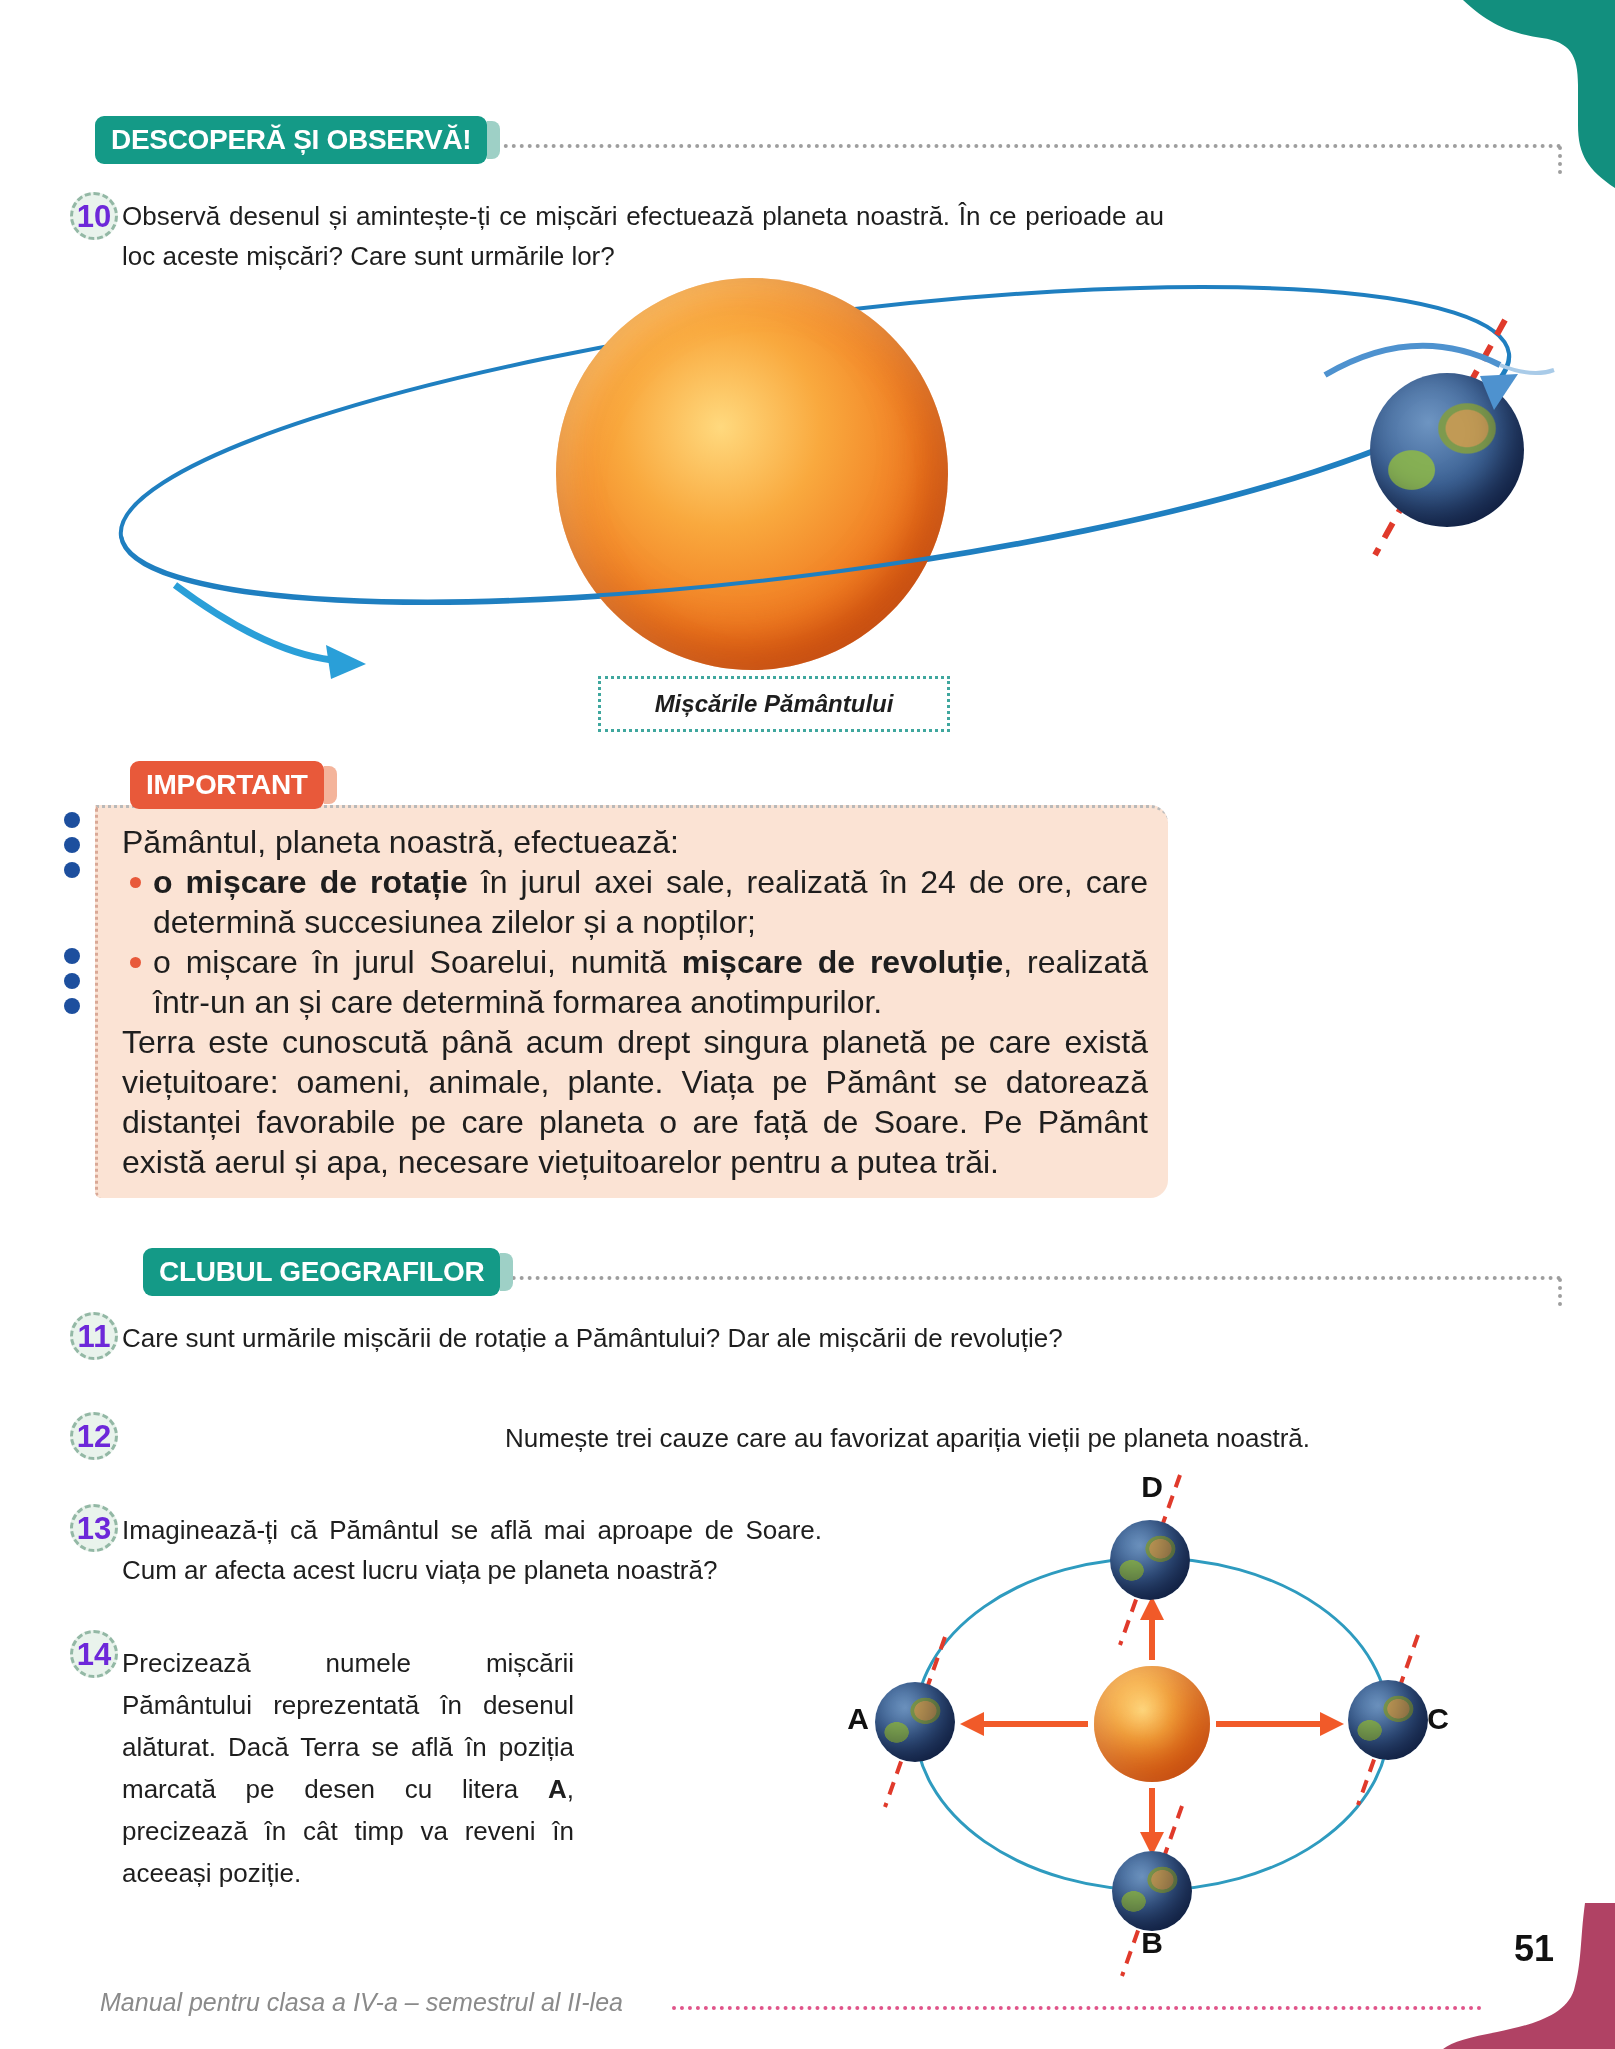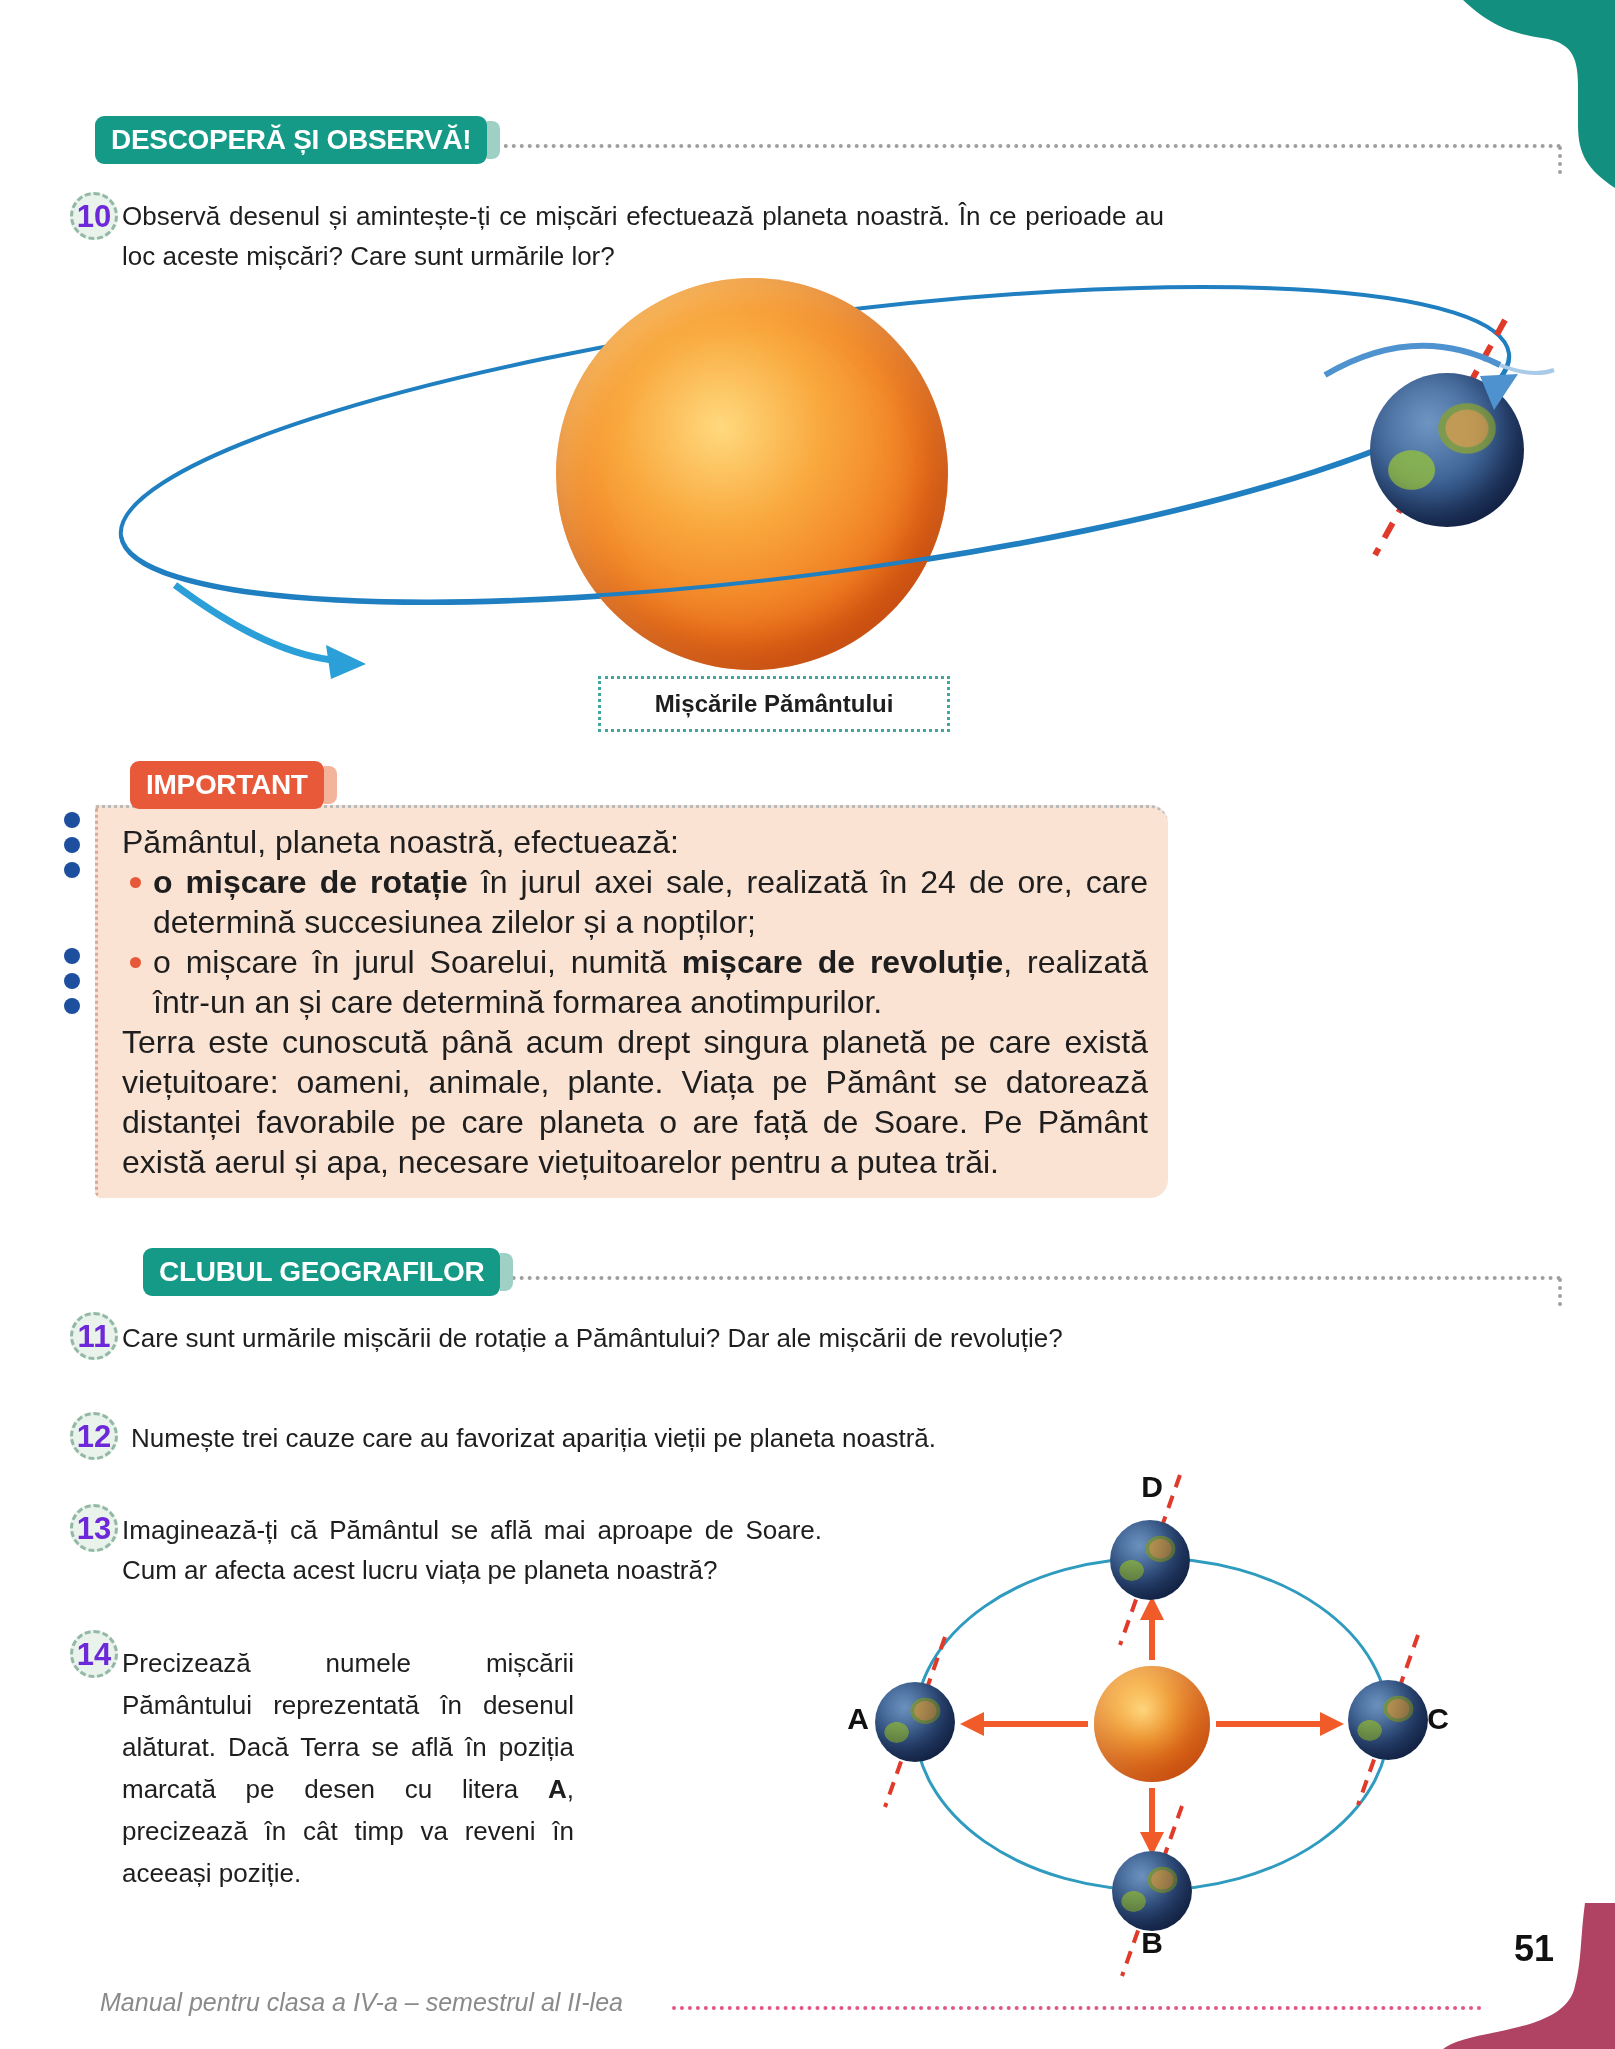--- a/index.html
+++ b/index.html
@@ -71,21 +71,21 @@
     <div class="sun" style="left:496px;top:8px;width:392px;height:392px;z-index:2;"></div>
     <svg class="abs" style="left:0;top:0;z-index:3;" width="1500" height="480" viewBox="0 0 1500 480">
       <path d="M 61 266 A 700 130 -7.5 0 0 1449 84" fill="none" stroke="#1f7fc0" stroke-width="4"></path>
     </svg>
     <div class="earth" style="left:1310px;top:103px;width:154px;height:154px;z-index:5;"></div>
     <svg class="abs" style="left:0;top:0;z-index:6;" width="1500" height="480" viewBox="0 0 1500 480">
       <path d="M 1265 105 Q 1355 52 1440 95" fill="none" stroke="#4e92cf" stroke-width="6"></path>
       <path d="M 1440 95 Q 1472 108 1494 100" fill="none" stroke="#a9cbe8" stroke-width="4"></path>
       <polygon points="1434,140 1458,104 1420,106" fill="#4e92cf"></polygon>
     </svg>
-    <div class="caption" style="left:538px;top:406px;width:346px;">Mișcările Pământului</div>
+    <div class="caption" style="left:538px;top:406px;width:346px;font-style:italic;">Mișcările Pământului</div>
   </div>
 
   <div class="badge orange" style="left:95px;top:761px;">
     <span>IMPORTANT</span>
     <span class="echo"></span>
   </div>
 
   <div class="bluedot" style="left:64px;top:812px;"></div>
   <div class="bluedot" style="left:64px;top:837px;"></div>
   <div class="bluedot" style="left:64px;top:862px;"></div>
@@ -110,21 +110,21 @@
     <span>CLUBUL GEOGRAFILOR</span>
     <span class="echo"></span>
   </div>
   <div class="leader" style="left:408px;top:1276px;width:1154px;"></div>
   <div class="leader-drop" style="left:1558px;top:1278px;height:28px;"></div>
 
   <div class="numcircle" style="left:70px;top:1312px;">11</div>
   <div class="qtext" style="left:122px;top:1318px;width:1320px;text-align:left;">Care sunt urmările mișcării de rotație a Pământului? Dar ale mișcării de revoluție?</div>
 
   <div class="numcircle" style="left:70px;top:1412px;">12</div>
-  <div class="qtext" style="left:131px;top:1418px;width:1200px;text-align:left;">Numește trei cauze care au favorizat apariția vieții pe planeta noastră.</div>
+  <div class="qtext" style="left:110px;top:1418px;width:1200px;text-align:right;">Numește trei cauze care au favorizat apariția vieții pe planeta noastră.</div>
 
   <div class="numcircle" style="left:70px;top:1504px;">13</div>
   <div class="qtext" style="left:122px;top:1510px;width:700px;">Imaginează-ți că Pământul se află mai aproape de Soare. Cum ar afecta acest lucru viața pe planeta noastră?</div>
 
   <div class="numcircle" style="left:70px;top:1630px;">14</div>
   <div class="qtext" style="left:122px;top:1642px;width:452px;line-height:42px;">
     <span>Precizează numele mișcării Pământului reprezentată în desenul alăturat. Dacă Terra se află în poziția marcată pe desen cu litera </span><b>A</b><span>, precizează în cât timp va reveni în aceeași poziție.</span>
   </div>
 
   <div class="abs" style="left:850px;top:1440px;width:700px;height:560px;">

